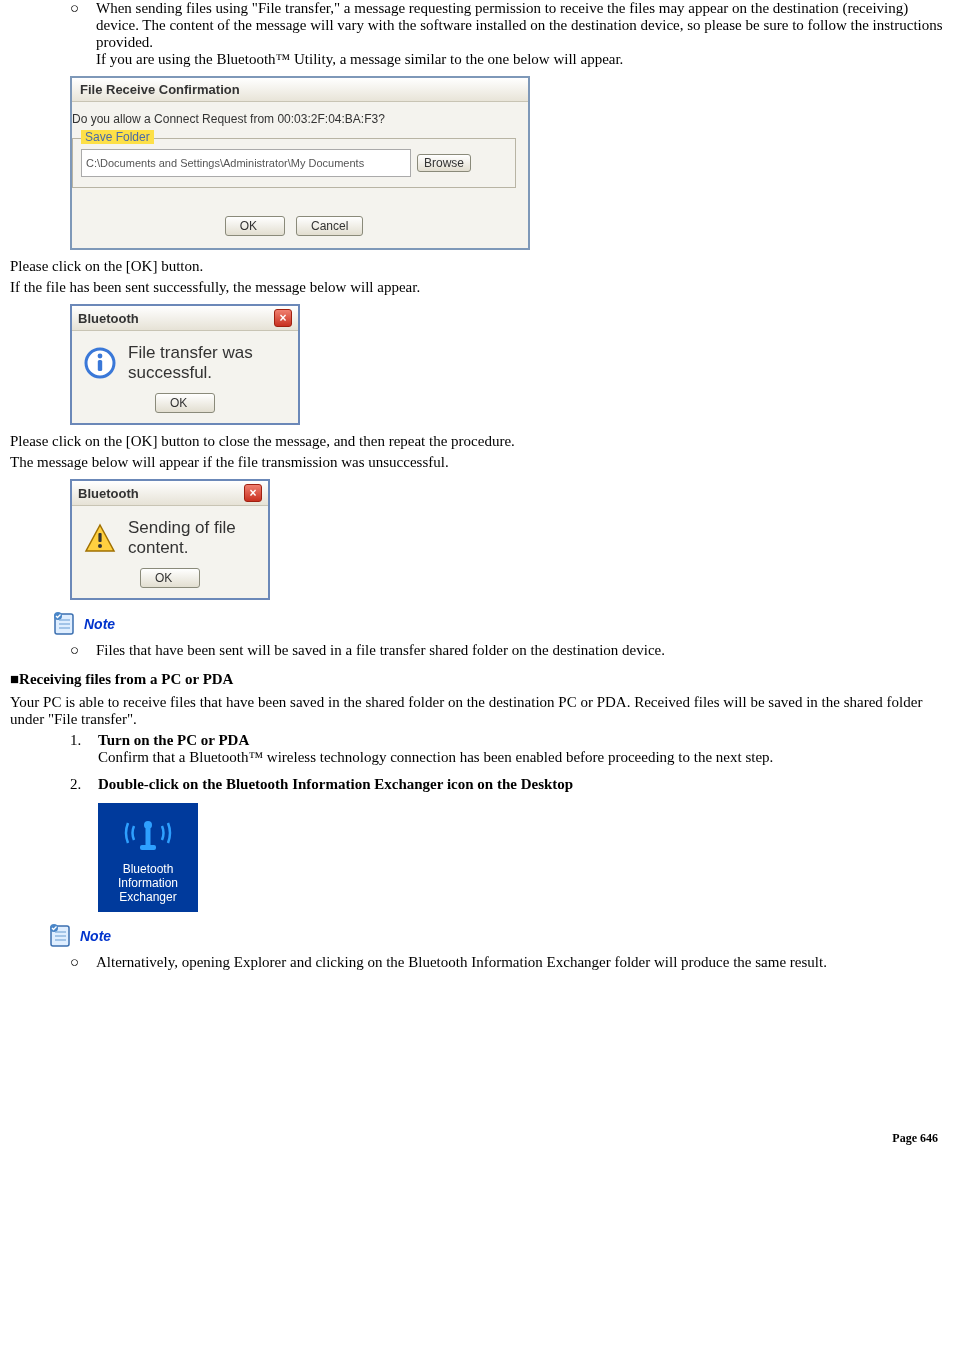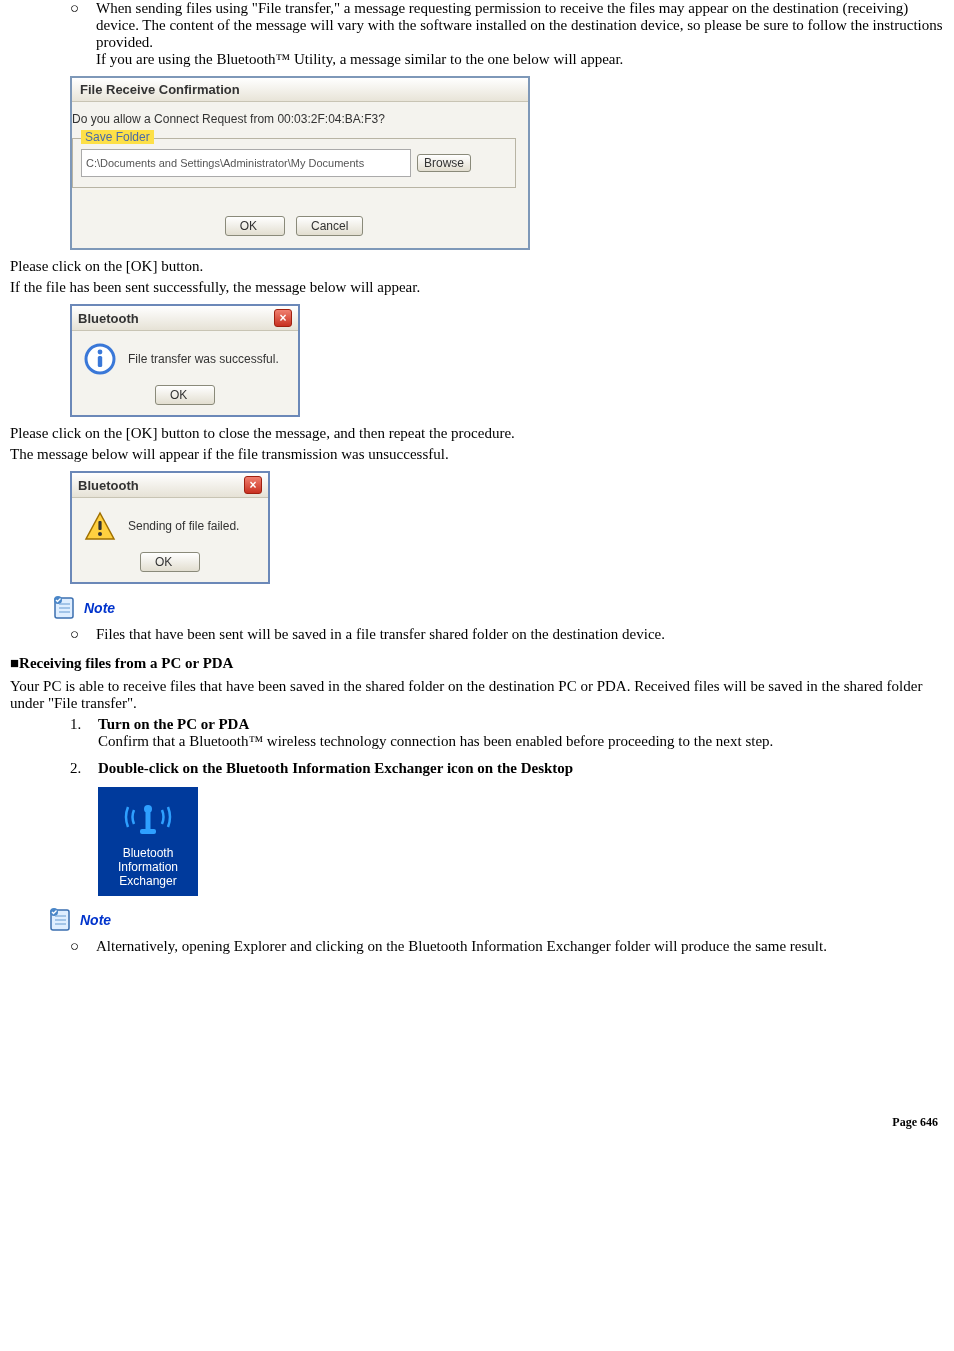--- a/index.html
+++ b/index.html
@@ -92,21 +92,21 @@
   }
   .msgbox-title {
     background: linear-gradient(#fff,#e6e2d6);
     padding:3px 6px;
     font-weight:bold; font-size:13px; color:#333;
     display:flex; justify-content:space-between; align-items:center;
     border-bottom:1px solid #c8c4b4;
   }
   .msgbox-body {
     display:flex; align-items:center;
-    padding:12px 14px 6px 12px; font-size:12px; color:#333;
+    padding:12px 14px 6px 12px; font-size:17px; color:#333;
   }
   .msgbox-footer { text-align:center; padding:4px 0 10px 0; }
 
   
   .info-icon-svg, .warn-icon-svg { width:32px; height:32px; flex:none; margin-right:12px; }
 
   
   .desktop-tile {
     width: 100px;
     background:#003a9c;
@@ -198,21 +198,21 @@
         <span class="close-x">×</span>
       </div>
       <div class="msgbox-body">
         <span class="warn-icon-svg">
           <svg viewBox="0 0 32 32" width="32" height="32">
             <polygon points="16,3 30,29 2,29" fill="#ffd040" stroke="#a07000" stroke-width="1.5"></polygon>
             <rect x="14.4" y="11" width="3.2" height="9" rx="1" fill="#333"></rect>
             <circle cx="16" cy="24" r="2" fill="#333"></circle>
           </svg>
         </span>
-        <span>Sending of file failed.</span>
+        <span>Sending of file content.</span>
       </div>
       <div class="msgbox-footer">
         <span class="btn">OK</span>
       </div>
     </div>
   </div>
 
   <div class="note-row">
     <span class="note-icon-wrap">
       <svg viewBox="0 0 28 28" width="28" height="28">

